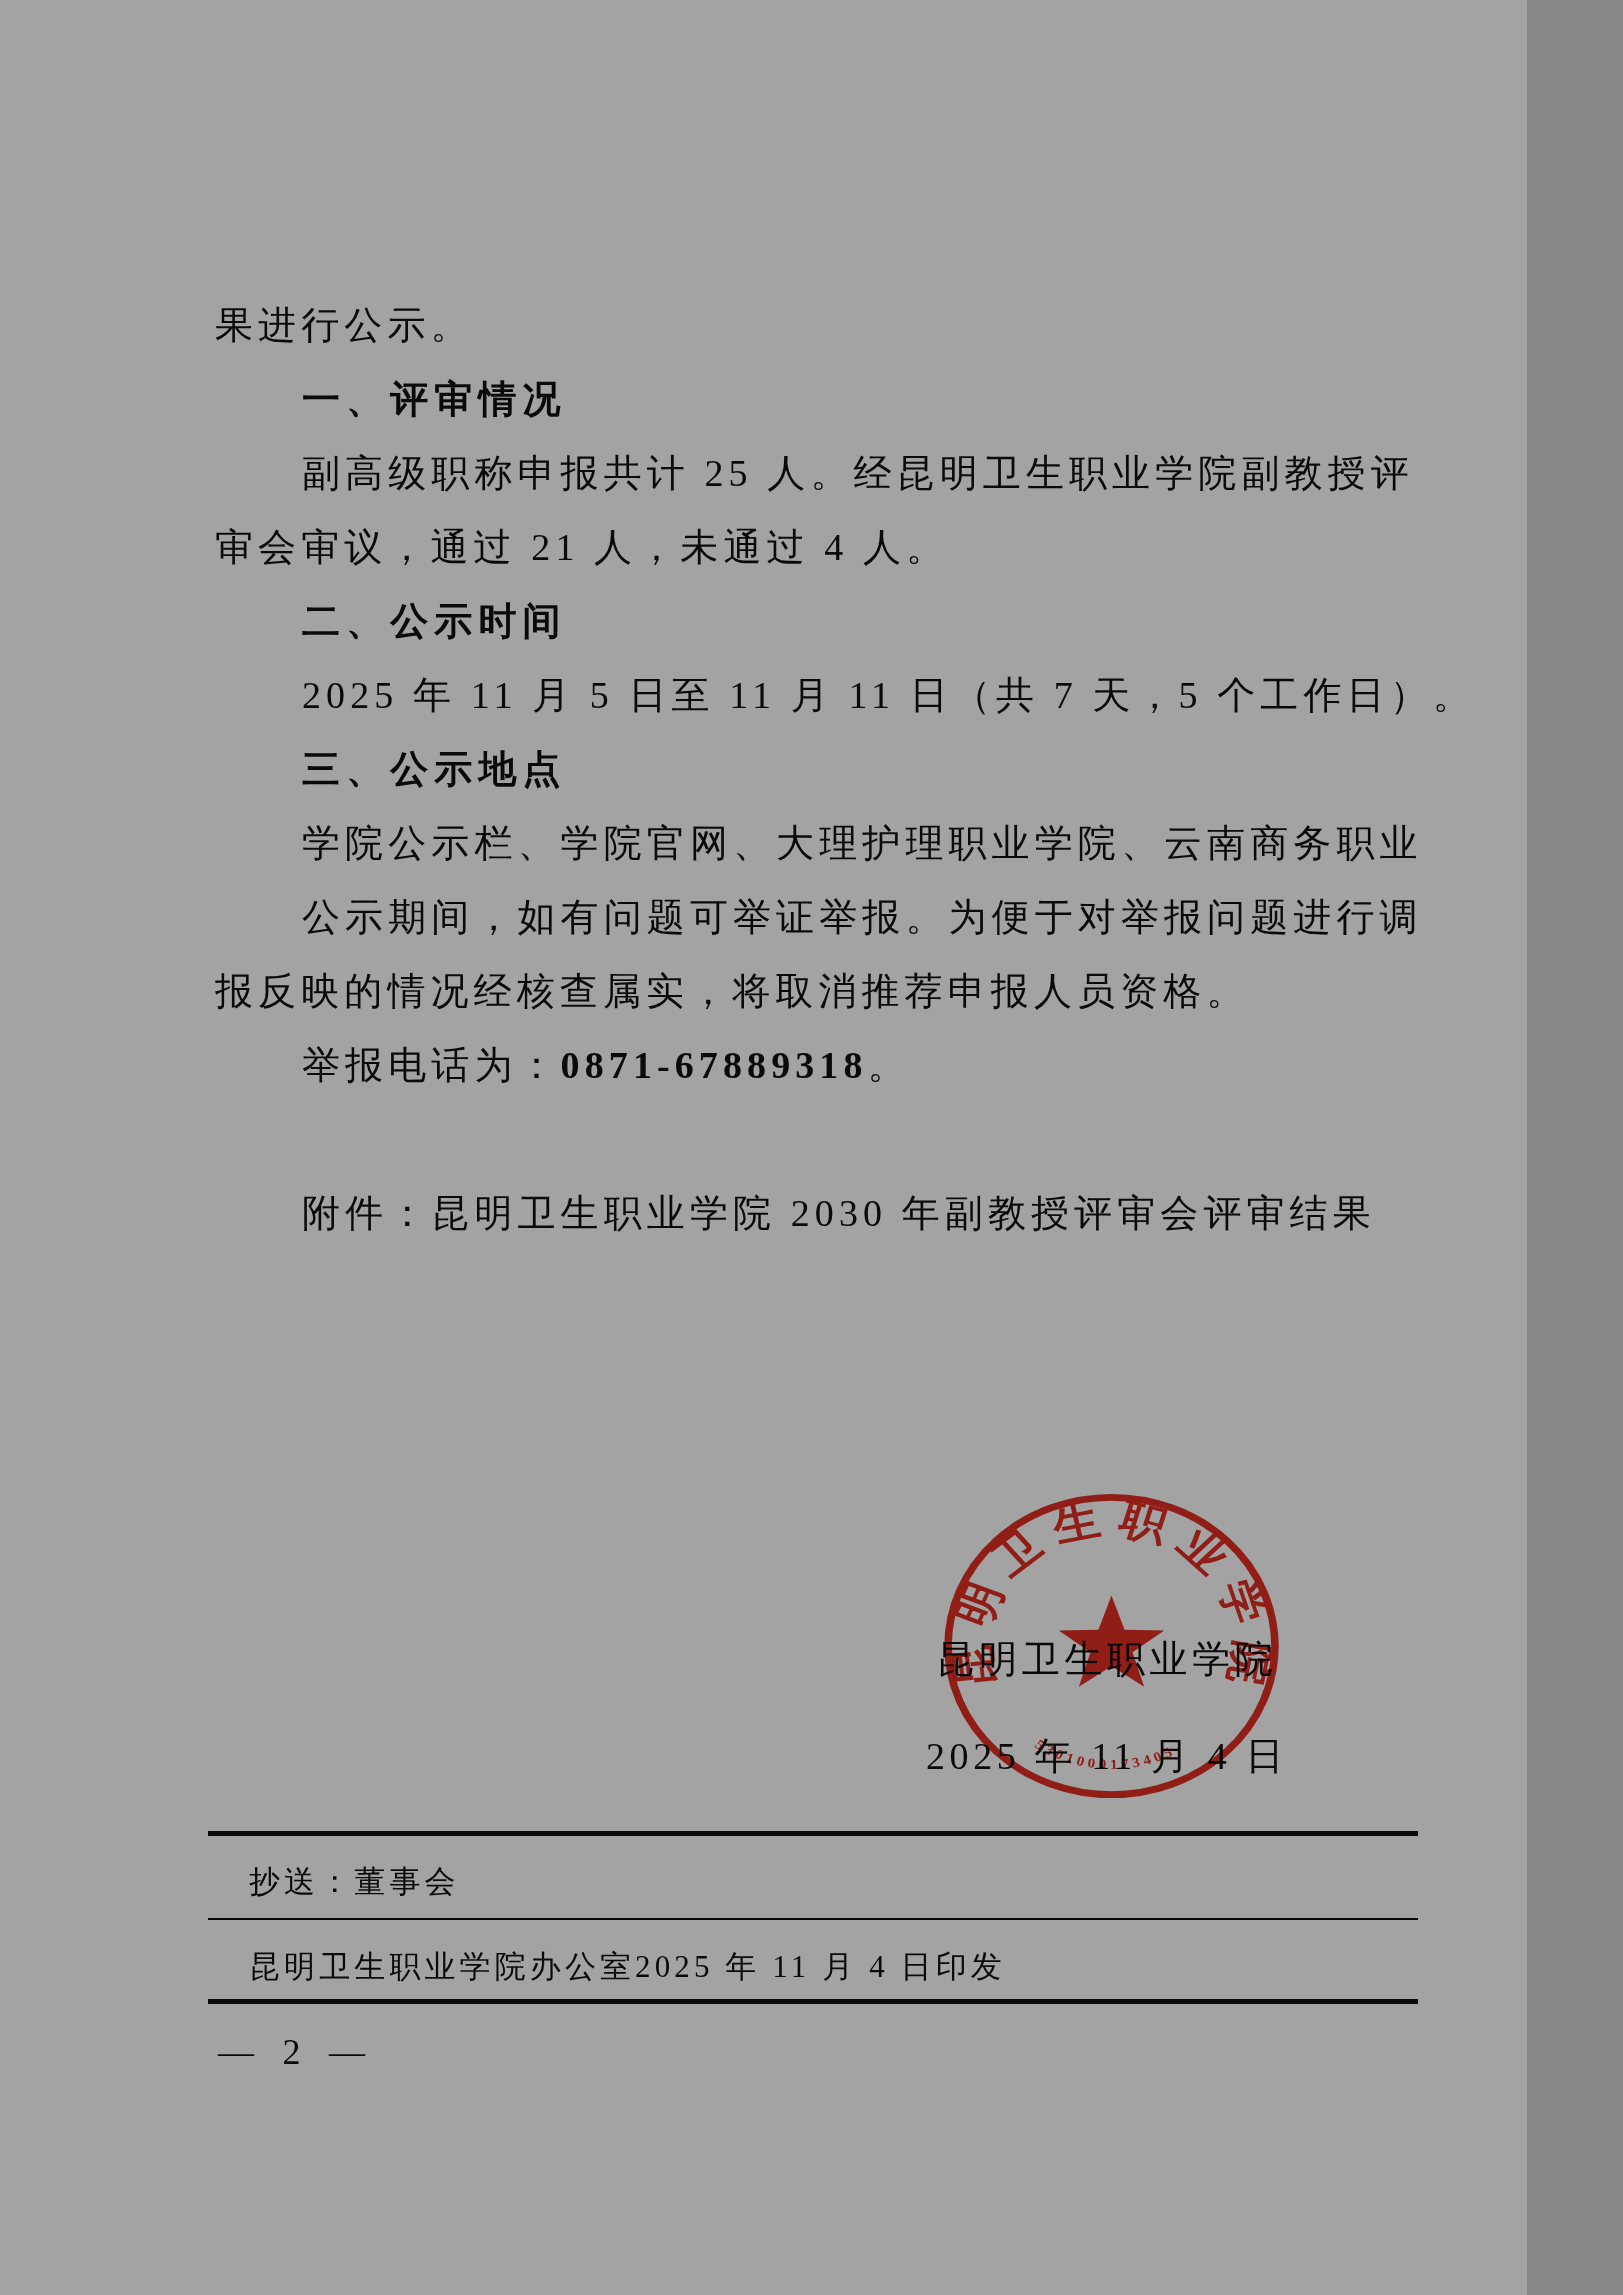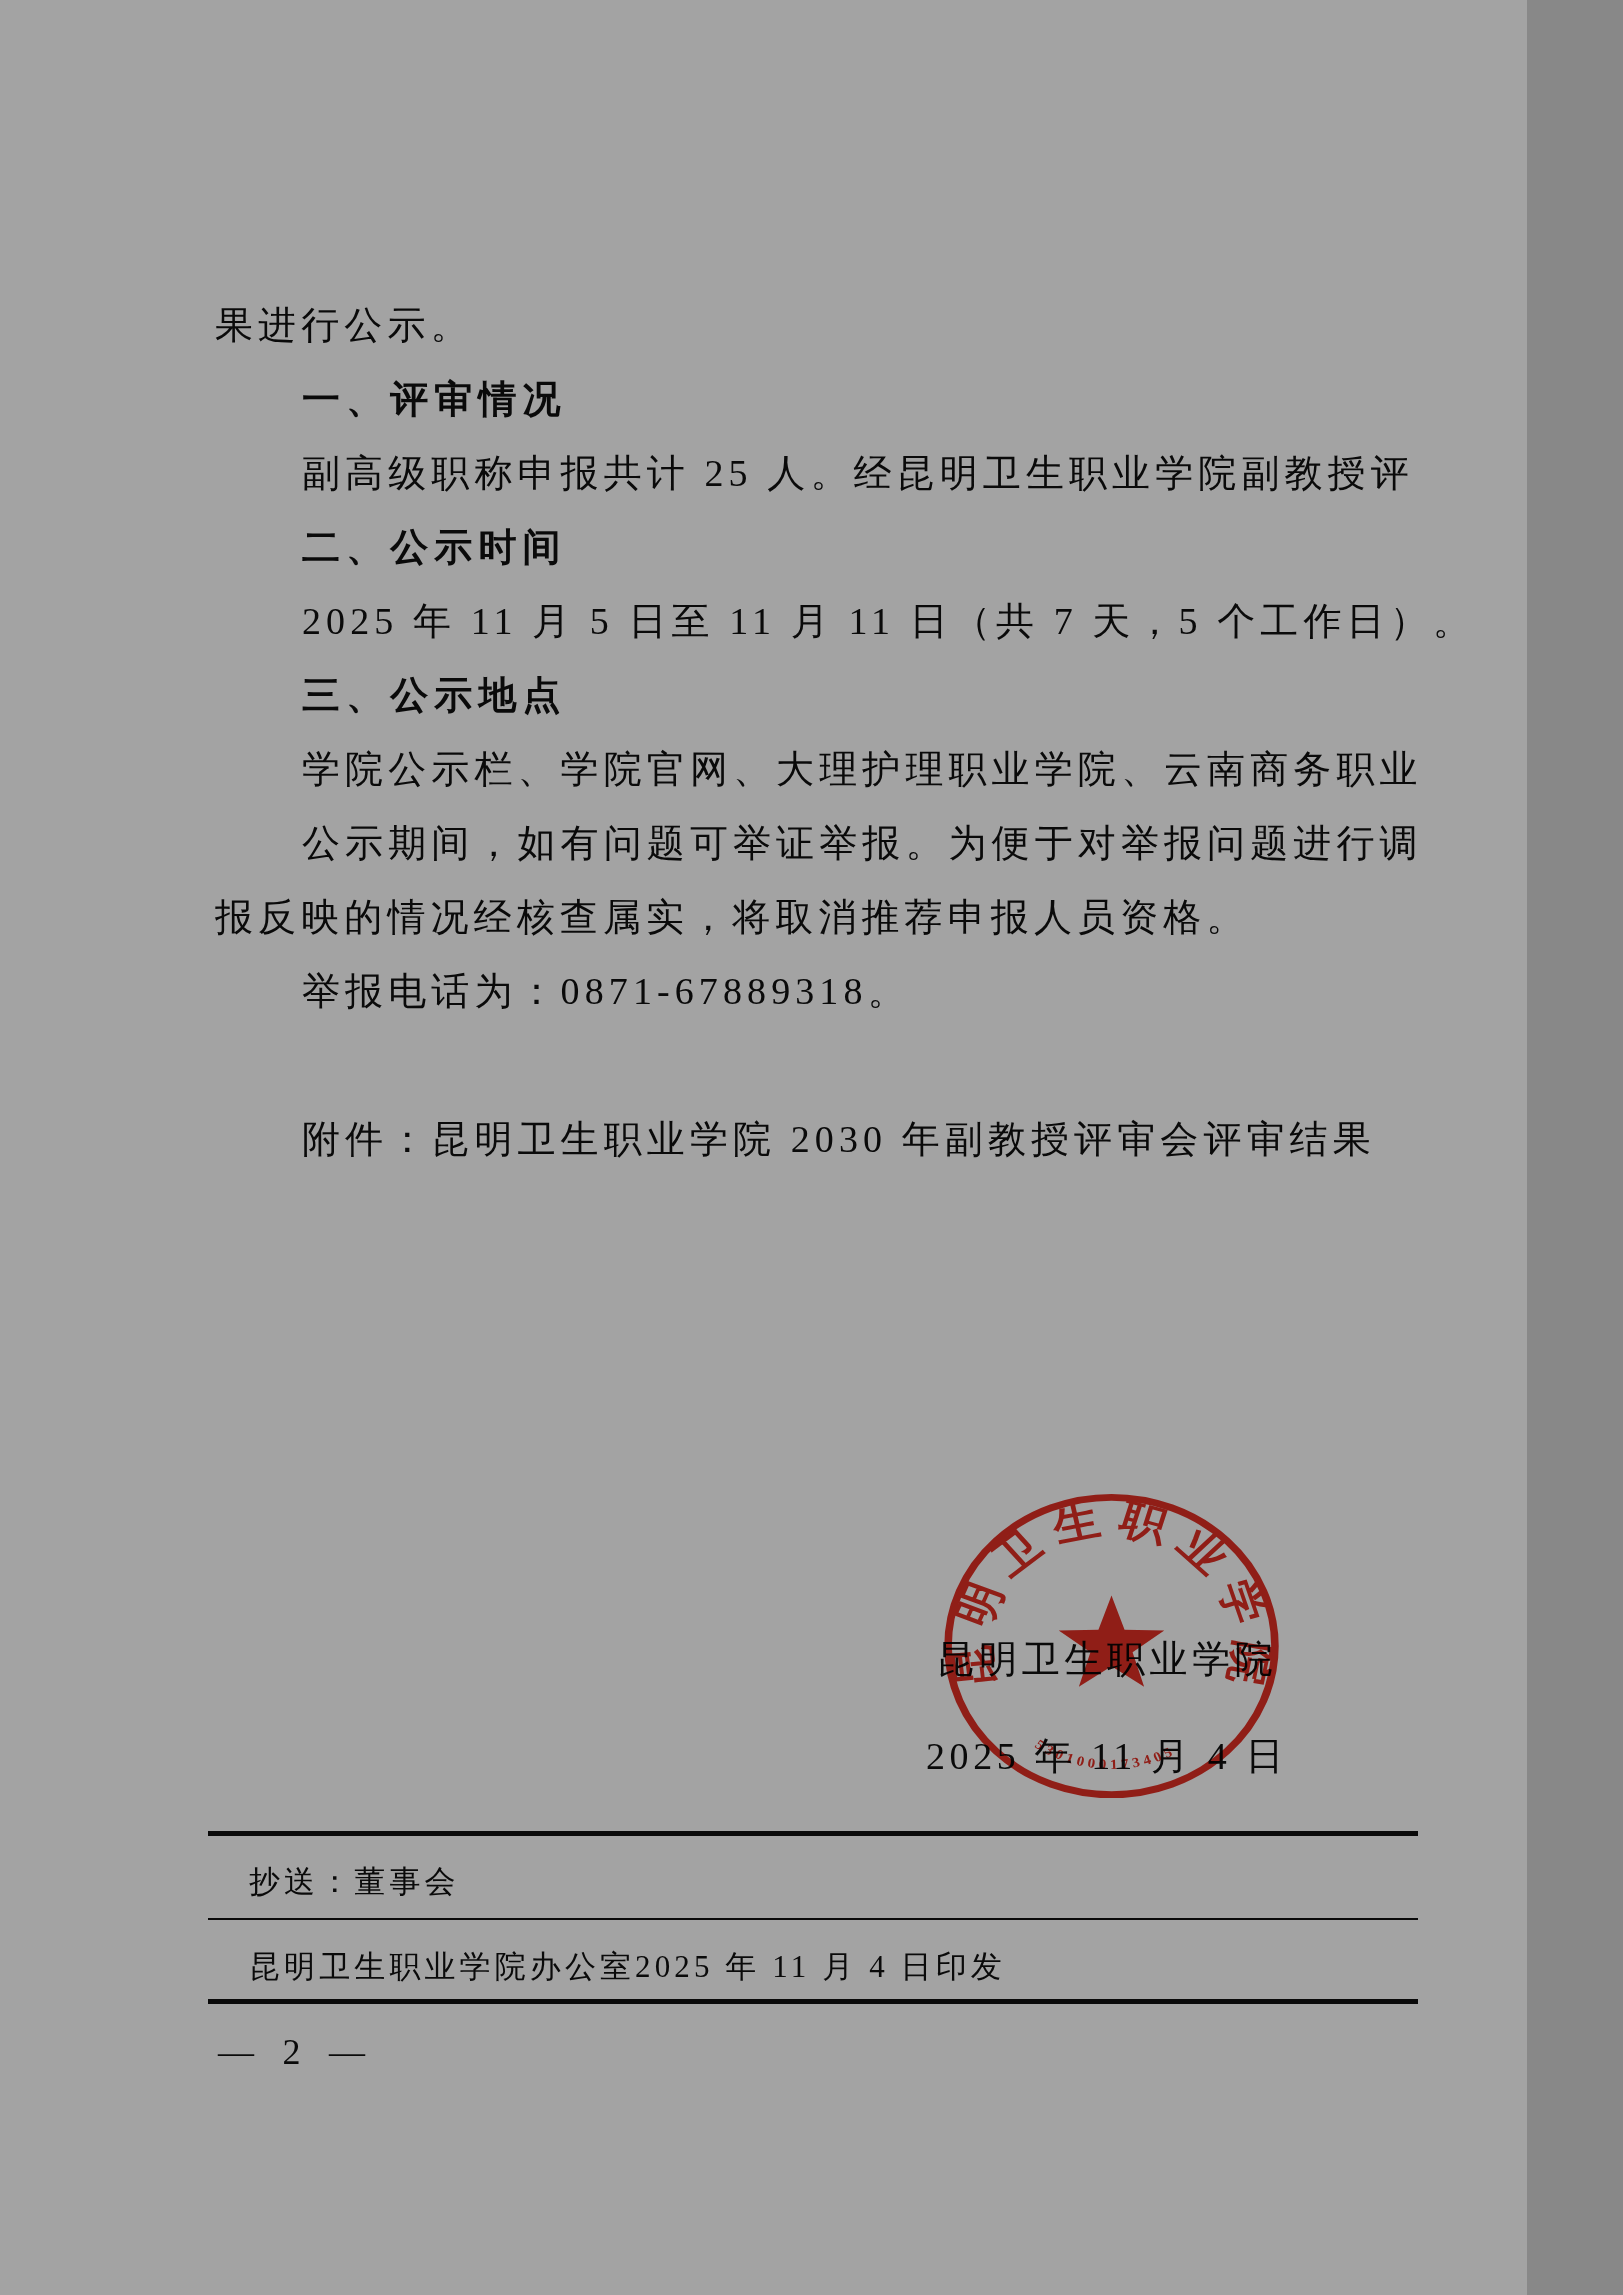--- a/index.html
+++ b/index.html
@@ -20,21 +20,21 @@
     line-height:74px;
   }
   .line{height:74px;white-space:nowrap;}
   .indent{text-indent:87px;}
   .hd{
     font-family:Liberation Sans, sans-serif;
     font-weight:700;
     letter-spacing:6.1px;
   }
   .spacer{height:74px;}
-  .num-bold{font-weight:400;}
+  .num-bold{font-weight:700;}
   
   #sig-block{
     position:absolute;
     left:864px;top:1634px;width:486px;
     text-align:center;
     font-size:38px;
     letter-spacing:4.6px;
   }
   #sig-org{line-height:51px;}
   #sig-date{line-height:51px;margin-top:46px;}
@@ -73,20 +73,21 @@
 </style>
 </head>
 <body>
 
 <div id="page">
 
   <div id="doc-body">
     <div class="line">果进行公示。</div>
     <div class="line indent hd">一、评审情况</div>
     <div class="line indent">副高级职称申报共计 25 人。经昆明卫生职业学院副教授评</div>
+    <div class="line">审会审议，通过 21 人，未通过 4 人。</div>
     <div class="line indent hd">二、公示时间</div>
     <div class="line indent">2025 年 11 月 5 日至 11 月 11 日（共 7 天，5 个工作日）。</div>
     <div class="line indent hd">三、公示地点</div>
     <div class="line indent">学院公示栏、学院官网、大理护理职业学院、云南商务职业</div>
     <div class="line indent">公示期间，如有问题可举证举报。为便于对举报问题进行调</div>
     <div class="line">报反映的情况经核查属实，将取消推荐申报人员资格。</div>
     <div class="line indent"><span>举报电话为：</span><span class="num-bold">0871-67889318</span><span>。</span></div>
     <div class="spacer"></div>
     <div class="line indent">附件：昆明卫生职业学院 2030 年副教授评审会评审结果</div>
   </div>

